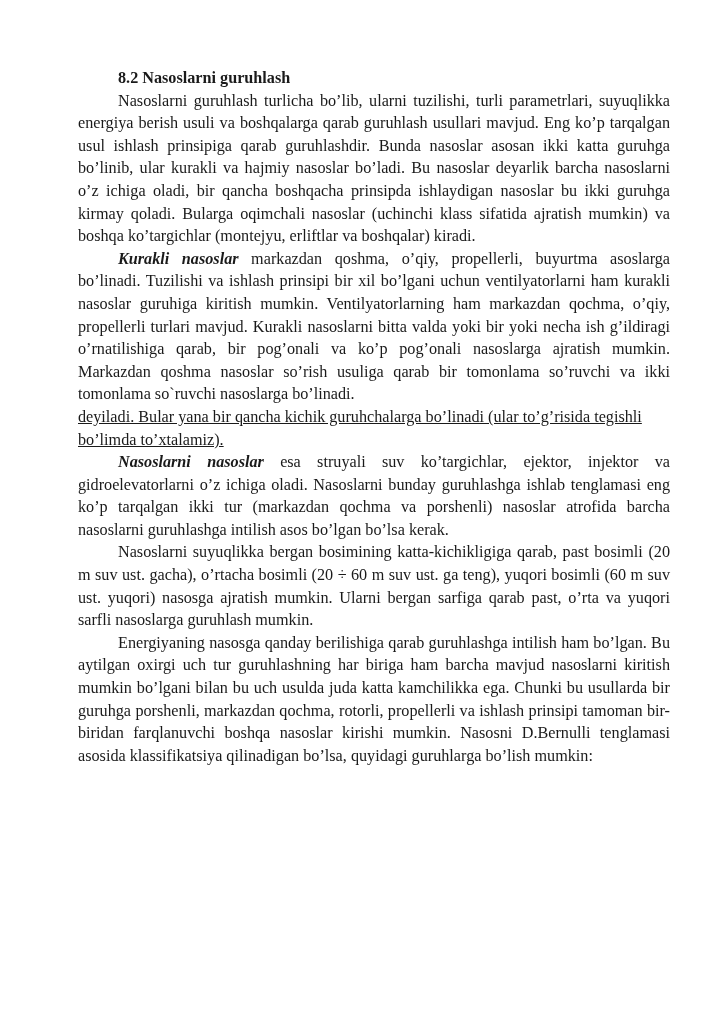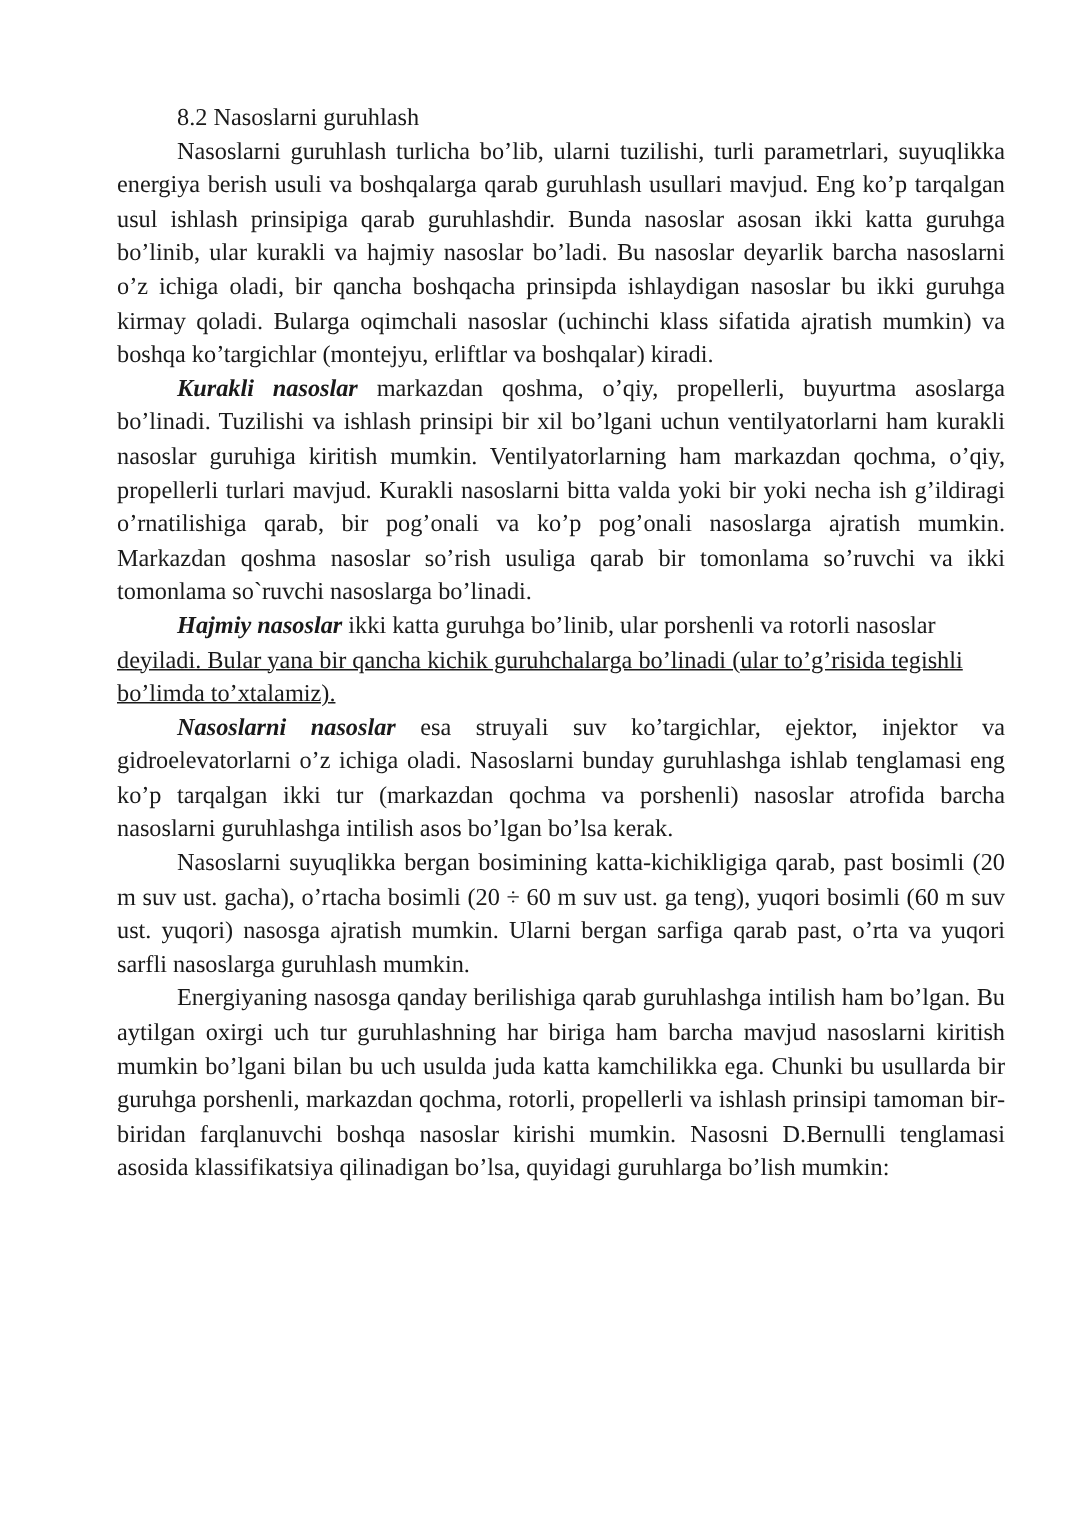--- a/index.html
+++ b/index.html
@@ -26,21 +26,21 @@
     .page p {
       margin: 0;
       text-align: justify;
       text-indent: 40px;
     }
     .page p.noindent {
       text-indent: 0;
     }
     .heading {
       text-align: center;
-      font-weight: normal;
+      font-weight: bold;
       margin: 12px 0 15px 0;
       text-indent: 0;
       font-size: 16.2px;
     }
     .term {
       font-weight: bold;
       font-style: italic;
       font-family: Liberation Serif, serif;
     }
   </style>
@@ -48,21 +48,20 @@
 <body>
 
 <div class="page">
 
   <p class="heading">8.2 Nasoslarni guruhlash</p>
 
   <p>Nasoslarni guruhlash turlicha bo’lib, ularni tuzilishi, turli parametrlari, suyuqlikka energiya berish usuli va boshqalarga qarab guruhlash usullari mavjud. Eng ko’p tarqalgan usul ishlash prinsipiga qarab guruhlashdir. Bunda nasoslar asosan ikki katta guruhga bo’linib, ular kurakli va hajmiy nasoslar bo’ladi. Bu nasoslar deyarlik barcha nasoslarni o’z ichiga oladi, bir qancha boshqacha prinsipda ishlaydigan nasoslar bu ikki guruhga kirmay qoladi. Bularga oqimchali nasoslar (uchinchi klass sifatida ajratish mumkin) va boshqa ko’targichlar (montejyu, erliftlar va boshqalar) kiradi.</p>
 
   <p><span class="term">Kurakli nasoslar</span><span> markazdan qoshma, o’qiy, propellerli, buyurtma asoslarga bo’linadi. Tuzilishi va ishlash prinsipi bir xil bo’lgani  uchun ventilyatorlarni ham kurakli nasoslar guruhiga kiritish mumkin. Ventilyatorlarning ham markazdan qochma, o’qiy, propellerli turlari mavjud. Kurakli nasoslarni bitta valda yoki bir yoki necha ish g’ildiragi o’rnatilishiga qarab, bir pog’onali va ko’p pog’onali nasoslarga ajratish mumkin. Markazdan qoshma nasoslar so’rish usuliga qarab bir tomonlama so’ruvchi va ikki tomonlama so`ruvchi nasoslarga bo’linadi.</span></p>
 
-  <p style="text-align:left;"><span class="term">Hajmiy nasoslar</span><span> ikki katta guruhga bo’linib, ular porshenli va rotorli nasoslar</span></p>
   <p class="noindent" style="text-align:left;text-decoration:underline;">deyiladi. Bular yana bir qancha kichik guruhchalarga bo’linadi (ular to’g’risida tegishli bo’limda to’xtalamiz).</p>
 
   <p><span class="term">Nasoslarni nasoslar</span><span> esa struyali suv ko’targichlar, ejektor, injektor va gidroelevatorlarni o’z ichiga oladi. Nasoslarni bunday guruhlashga ishlab tenglamasi eng ko’p tarqalgan ikki tur (markazdan qochma va porshenli) nasoslar atrofida barcha nasoslarni guruhlashga intilish asos bo’lgan bo’lsa kerak.</span></p>
 
   <p>Nasoslarni suyuqlikka bergan bosimining katta-kichikligiga qarab, past bosimli (20 m suv ust. gacha), o’rtacha bosimli (20 ÷ 60 m suv ust. ga teng), yuqori bosimli (60 m suv ust. yuqori) nasosga ajratish mumkin. Ularni bergan sarfiga qarab past, o’rta va yuqori sarfli nasoslarga guruhlash mumkin.</p>
 
   <p>Energiyaning nasosga qanday berilishiga qarab guruhlashga intilish ham bo’lgan. Bu aytilgan oxirgi uch tur guruhlashning har biriga ham barcha mavjud nasoslarni kiritish mumkin bo’lgani bilan bu uch usulda juda katta kamchilikka ega. Chunki bu usullarda bir guruhga porshenli, markazdan qochma, rotorli, propellerli va ishlash prinsipi tamoman bir-biridan farqlanuvchi boshqa nasoslar kirishi mumkin. Nasosni D.Bernulli tenglamasi asosida klassifikatsiya qilinadigan bo’lsa, quyidagi guruhlarga bo’lish mumkin:</p>
 </div>
 
 </body></html>

